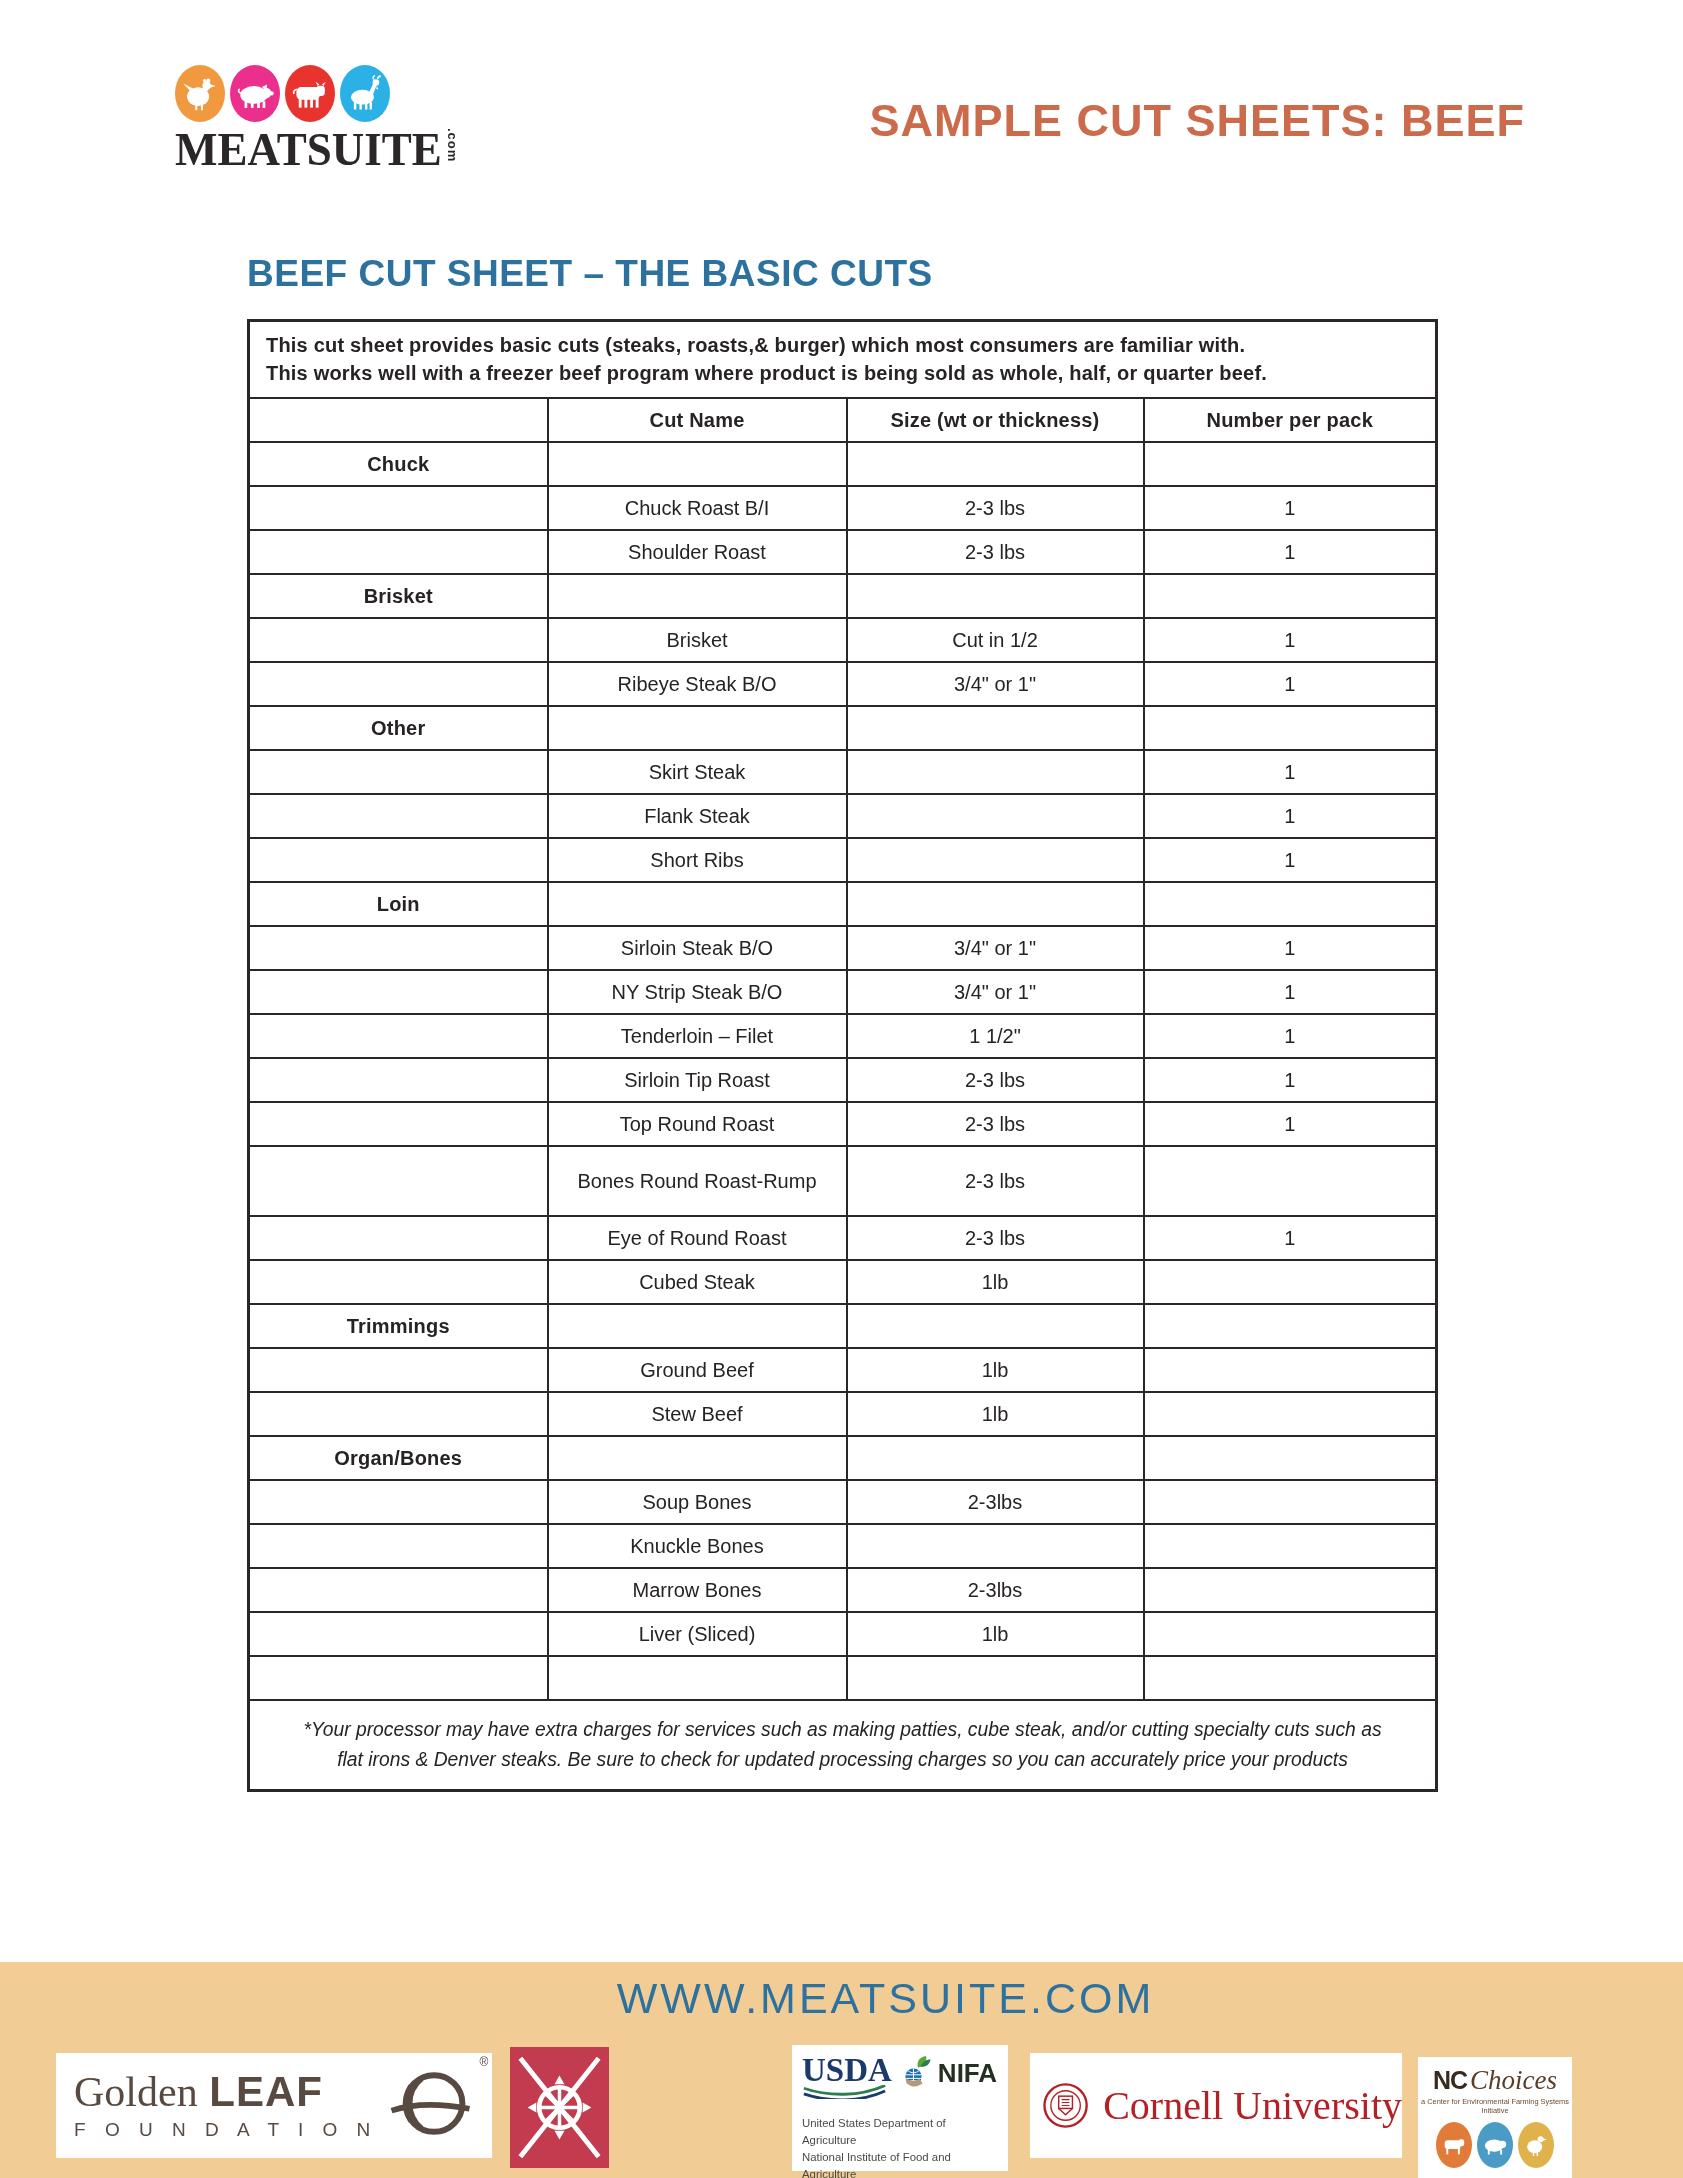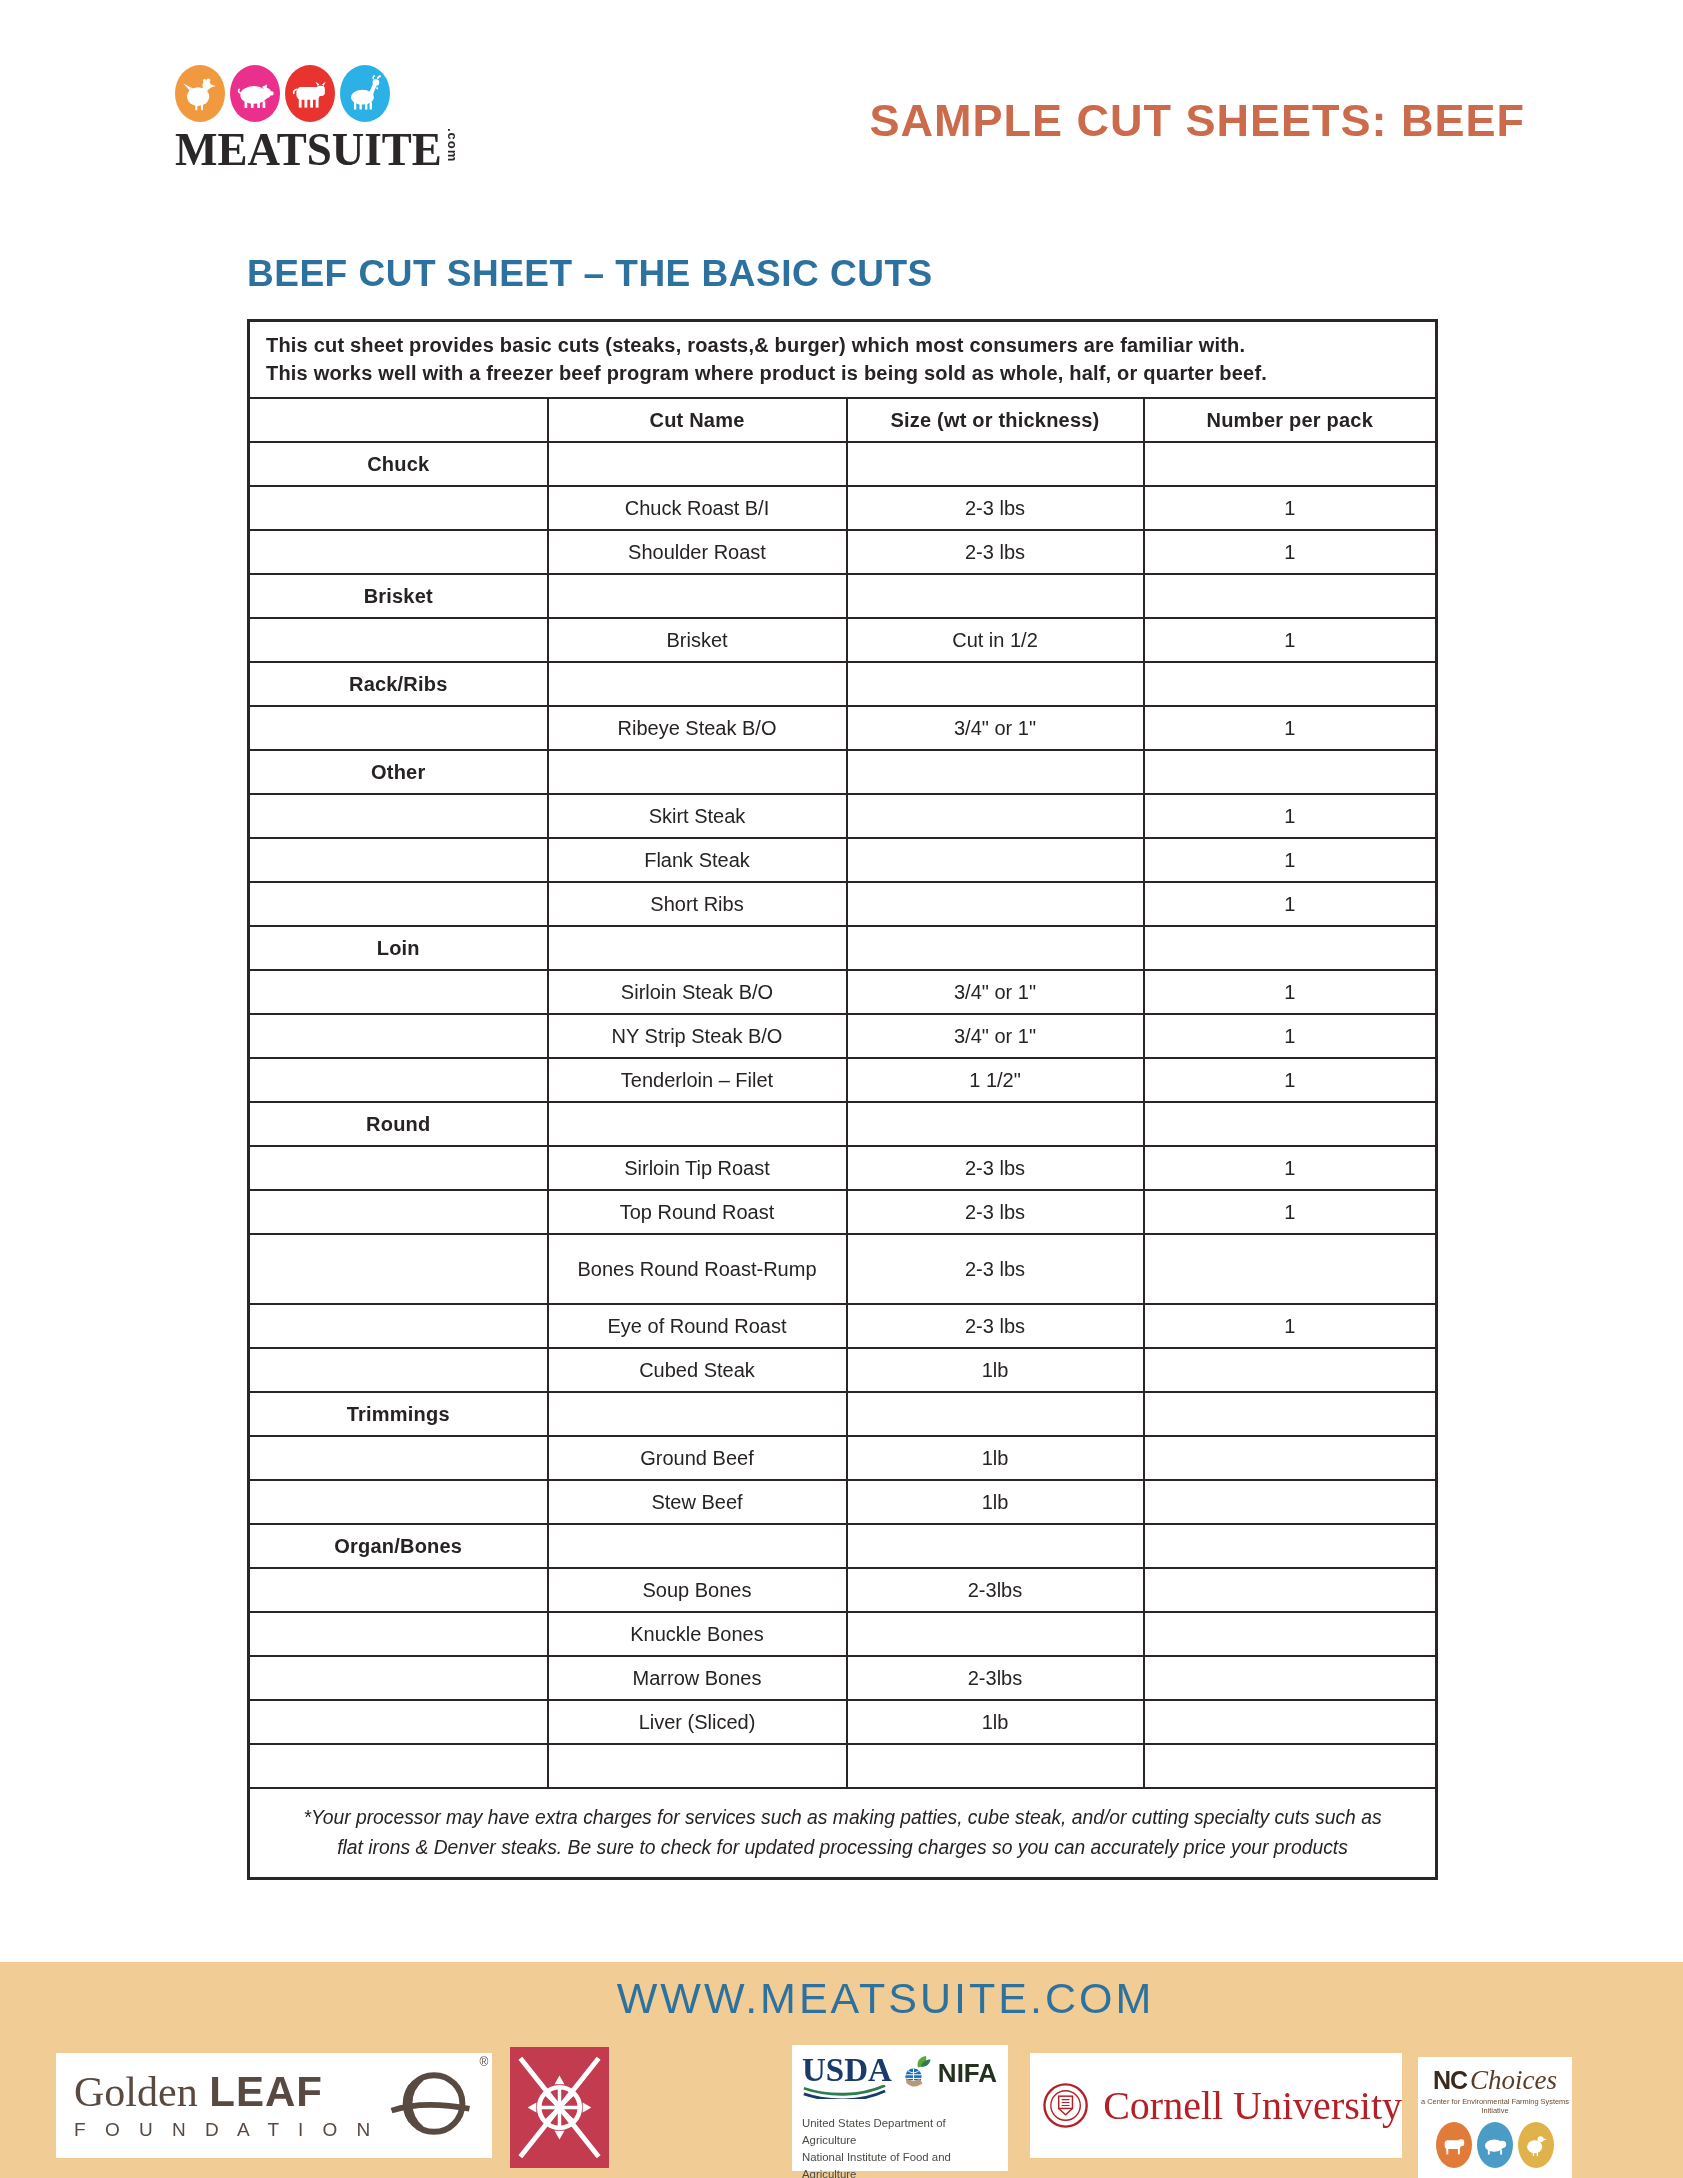--- a/index.html
+++ b/index.html
@@ -205,26 +205,20 @@
           <td></td>
           <td></td>
         </tr>
         <tr>
           <td></td>
           <td>Brisket</td>
           <td>Cut in 1/2</td>
           <td>1</td>
         </tr>
         <tr>
-          <td class="section-cell">Rack/Ribs</td>
-          <td></td>
-          <td></td>
-          <td></td>
-        </tr>
-        <tr>
           <td></td>
           <td>Ribeye Steak B/O</td>
           <td>3/4" or 1"</td>
           <td>1</td>
         </tr>
         <tr>
           <td class="section-cell">Other</td>
           <td></td>
           <td></td>
           <td></td>
@@ -263,26 +257,20 @@
           <td></td>
           <td>NY Strip Steak B/O</td>
           <td>3/4" or 1"</td>
           <td>1</td>
         </tr>
         <tr>
           <td></td>
           <td>Tenderloin – Filet</td>
           <td>1 1/2"</td>
           <td>1</td>
-        </tr>
-        <tr>
-          <td class="section-cell">Round</td>
-          <td></td>
-          <td></td>
-          <td></td>
         </tr>
         <tr>
           <td></td>
           <td>Sirloin Tip Roast</td>
           <td>2-3 lbs</td>
           <td>1</td>
         </tr>
         <tr>
           <td></td>
           <td>Top Round Roast</td>

